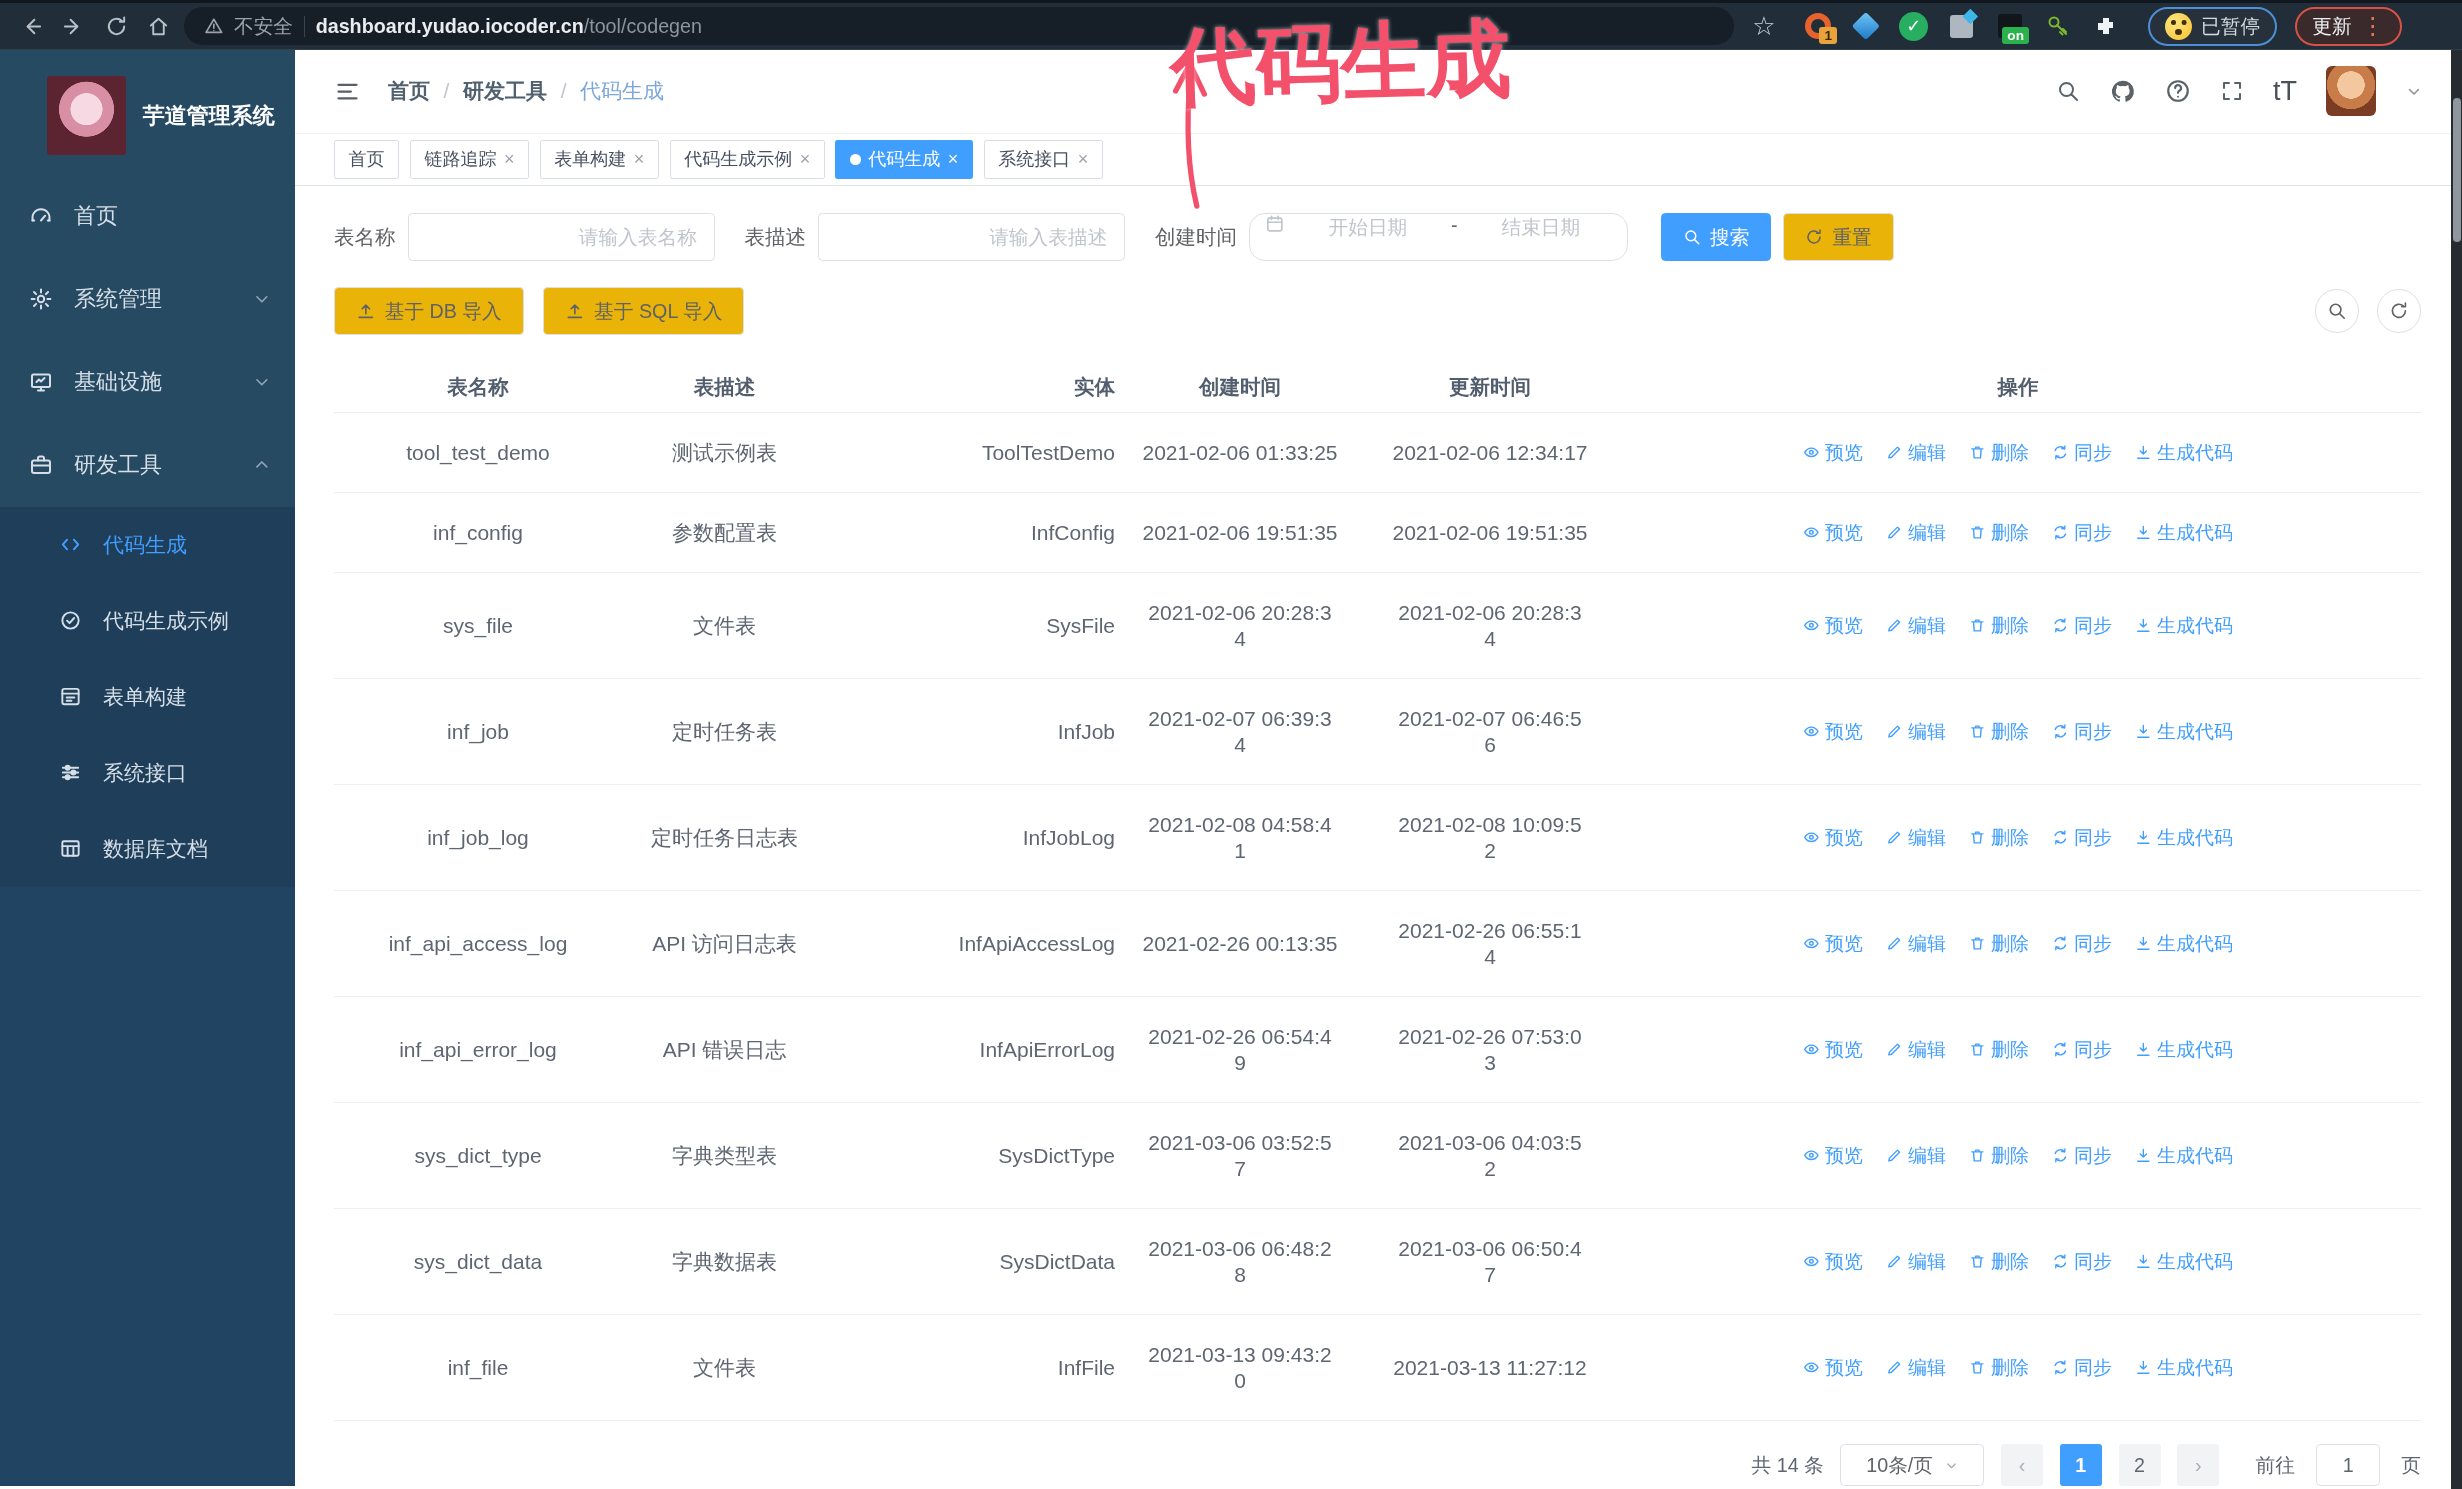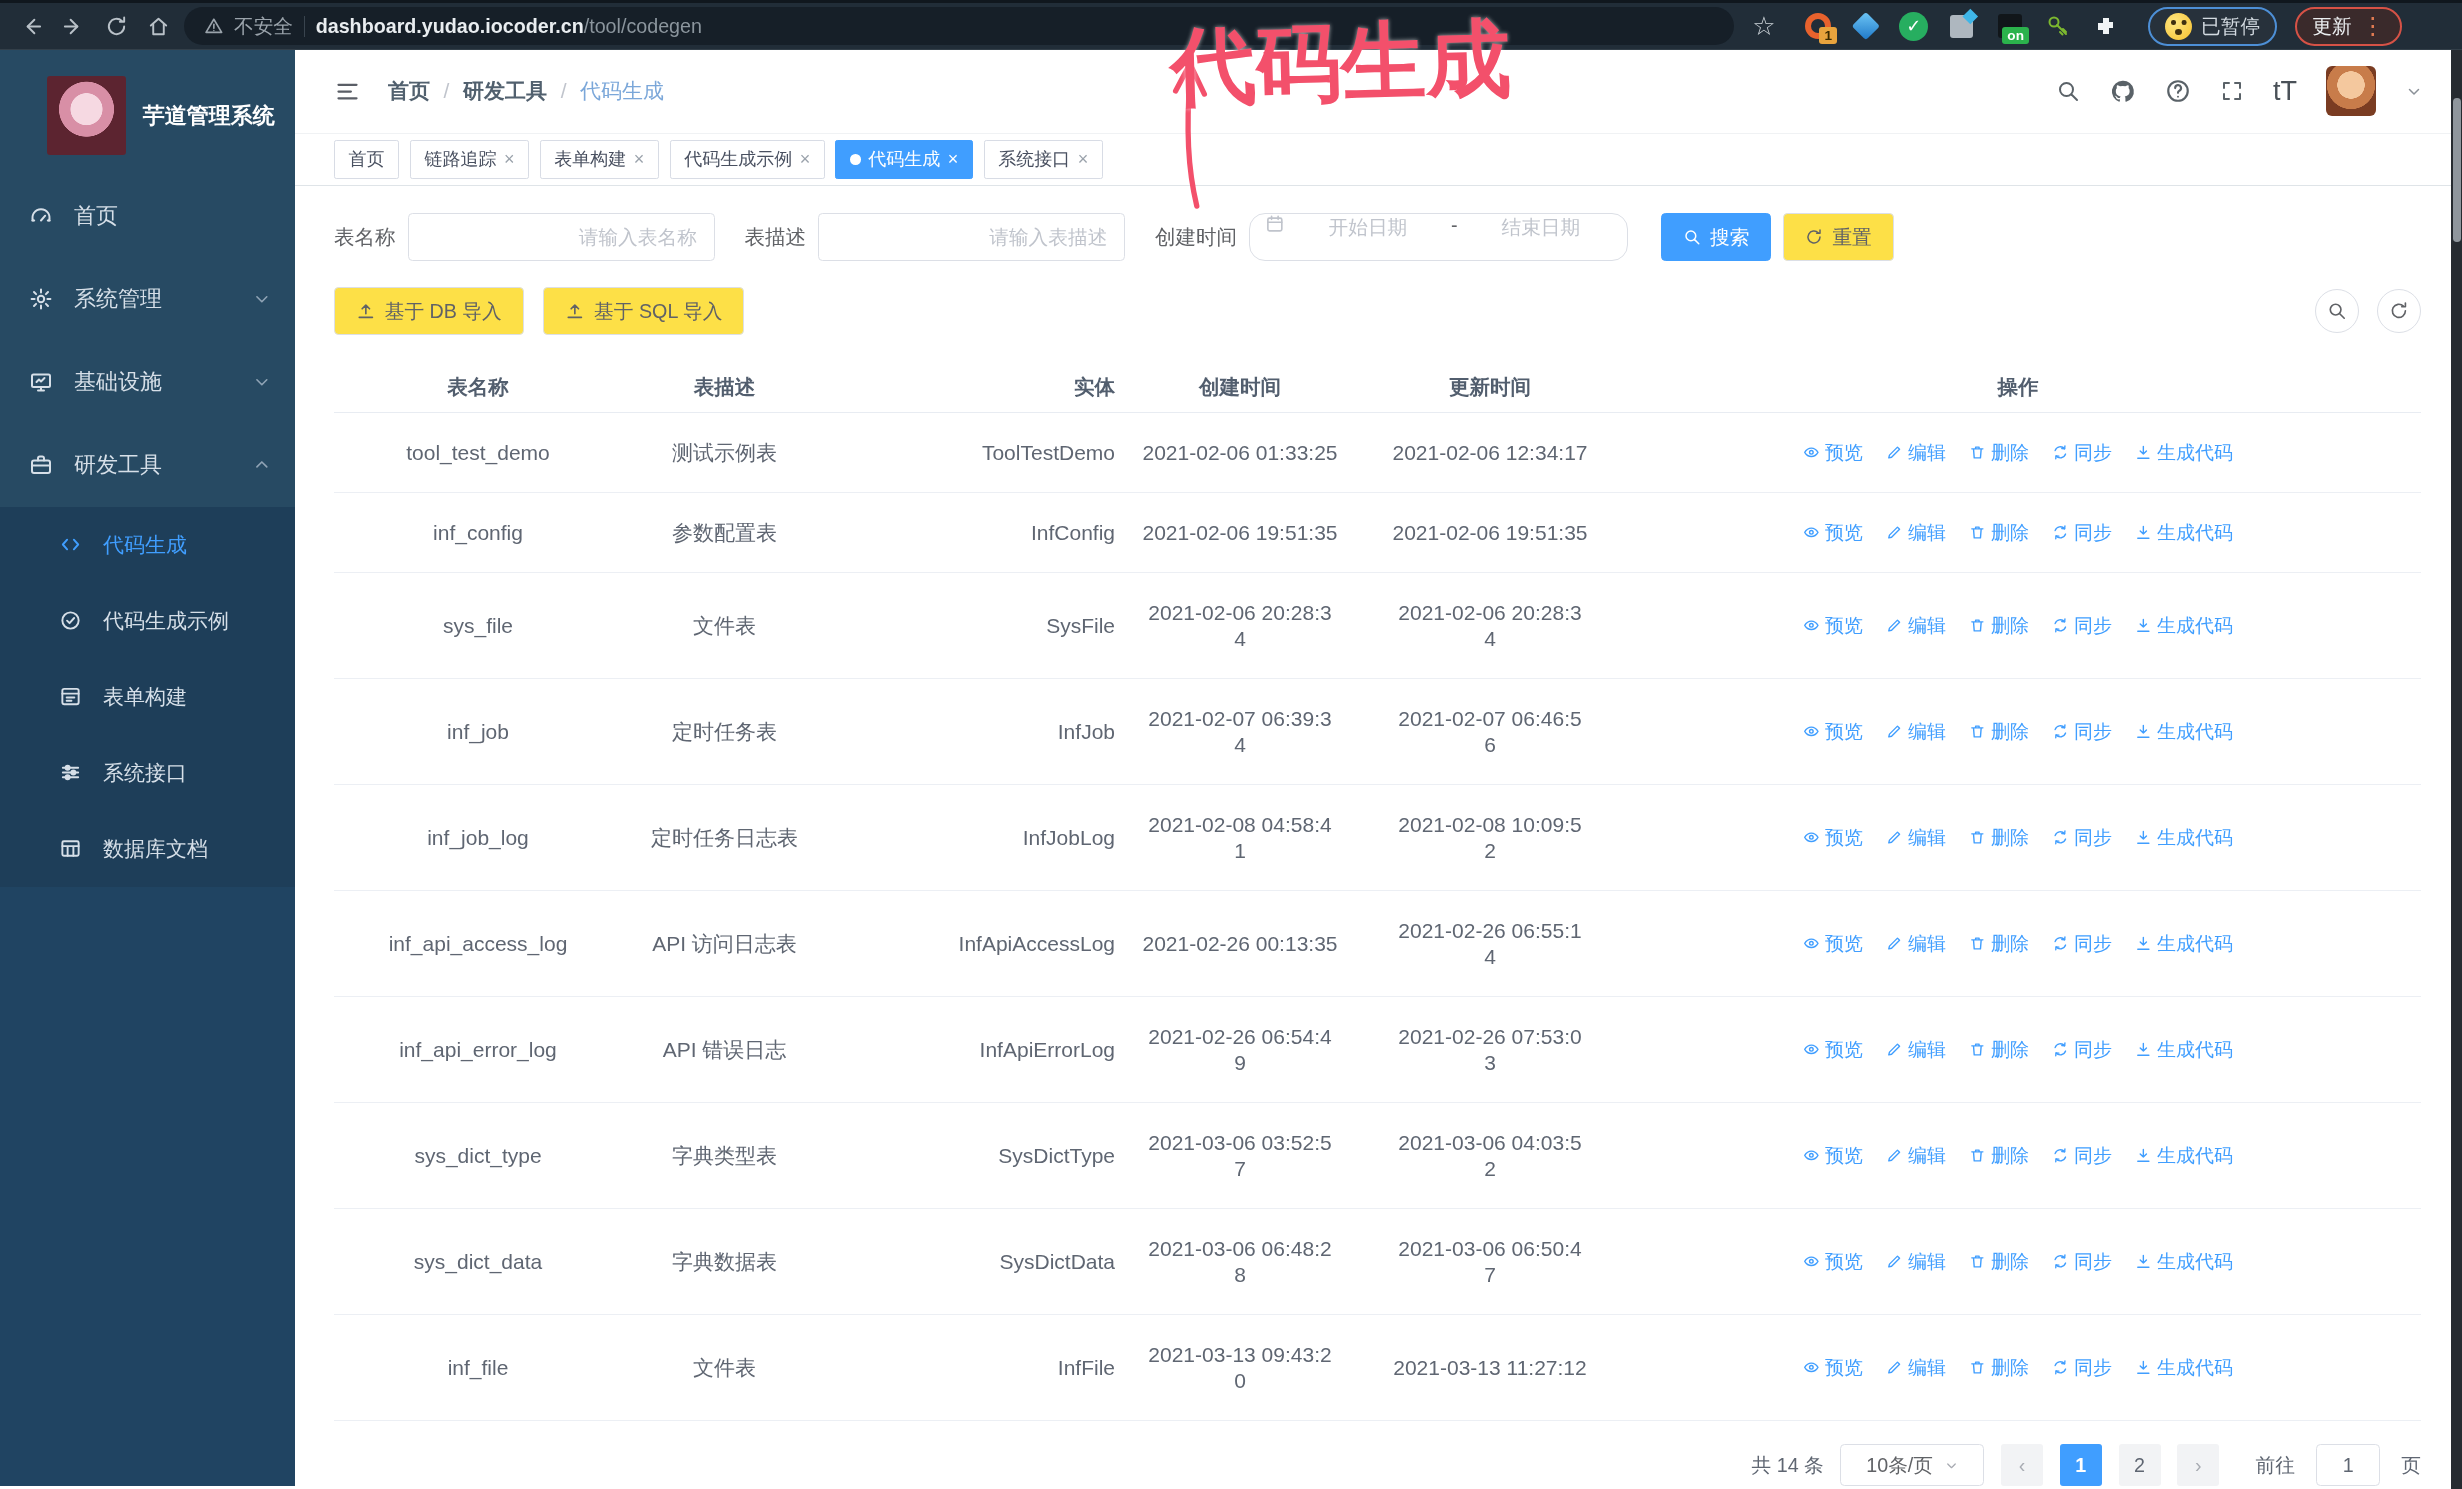--- a/index.html
+++ b/index.html
@@ -78,21 +78,21 @@
   .flabel { font-weight:500; margin-left:18px; }
   .flabel:first-child { margin-left:0; }
   .tinput { width:307px; height:48px; border:1.5px solid #dcdfe6; border-radius:4.5px; padding:0 16.7px; font-size:19.7px;
     color:#606266; outline:none; background:#fff;text-align:right; }
   .tinput::placeholder { color:#c0c4cc; }
   .daterange { width:379px; height:48px; border:1.5px solid #dcdfe6; border-radius:16px; display:flex; 
     padding:0 15px; gap:12px; color:#c0c4cc; font-size:19.7px; background:#fff; }
   .daterange .dsep { color:#606266; }
   .daterange .dph { flex:1; text-align:center; }
   .btn { height:48px; border-radius:4.5px; display:flex; align-items:center; gap:9px; font-size:19.7px; padding:0 21px;
-    cursor:pointer; border:1.5px solid #dcdfe6; background:#fde047; color:#606266; }
+    cursor:pointer; border:1.5px solid #dcdfe6; background:#eab308; color:#606266; }
   .btn.primary { background:#409EFF; border-color:#409EFF; color:#fff; margin-left:21px; }
 
   .toolbar-row { margin-top:26px; display:flex; align-items:center; gap:19.7px; }
   .tool-right { margin-left:auto; display:flex; gap:18px; }
   .cbtn { width:44px; height:44px; border-radius:50%; border:1.5px solid #dcdfe6; background:#fff; color:#606266;
     display:flex; align-items:center; justify-content:center; cursor:pointer; }
 
   .table { margin-top:27px; }
   .tr { display:flex; align-items:center; border-bottom:1.5px solid #eceff4; }
   .tr.head { border-bottom:1.5px solid #e8ecf2; }

